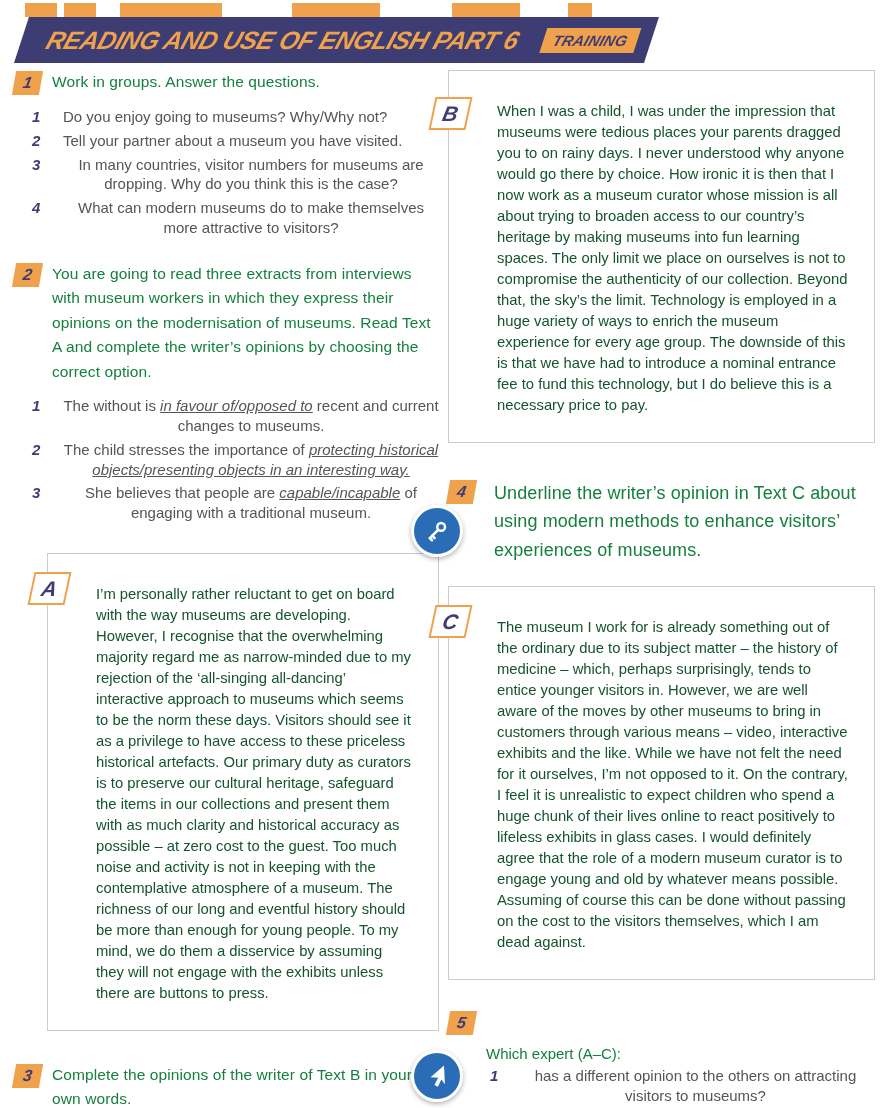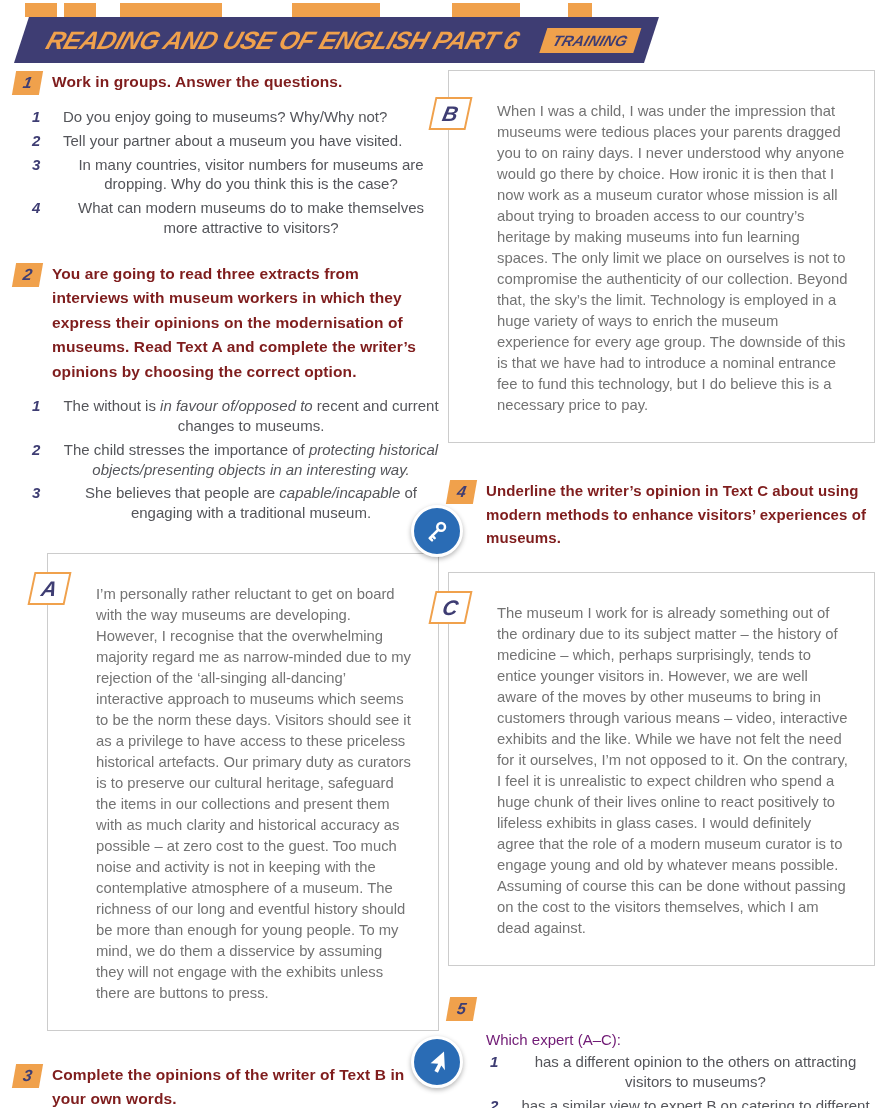--- a/index.html
+++ b/index.html
@@ -39,65 +39,65 @@
   .exercise { margin-bottom:24px; position:relative; }
   .ex-head { display:flex; align-items:flex-start; }
   .exnum {
     flex:0 0 27px; height:24px; margin-right:11px; margin-top:1px;
     background:#f0a14c; color:#3e3d73;
     font-weight:bold; font-style:italic; font-size:16px;
     text-align:center; line-height:24px;
     transform:skewX(-10deg);
   }
   .ex-title {
-    font-weight:bold; font-size:15.5px; line-height:1.58; color:#7f1d1d;
+    font-weight:normal; font-size:15.5px; line-height:1.58; color:#15803d;
     letter-spacing:0.1px;
   }
   .items { margin:12px 0 0 14px; }
   .item { display:flex; margin-bottom:4px; }
   .inum {
     flex:0 0 35px; color:#3e3d73; font-weight:bold; font-style:italic;
     font-size:15px; line-height:1.32; padding-left:4px;
   }
   .itext { color:#54555a; font-size:15px; line-height:1.32;text-align:center; }
-  .itext .em { font-style:italic; }
-  .intro-line { margin:10px 0 4px 38px; color:#701a75; font-size:15px; }
+  .itext .em { font-style:italic;text-decoration:underline; }
+  .intro-line { margin:10px 0 4px 38px; color:#15803d; font-size:15px; }
   
   .textbox {
     position:relative; background:#fff;
     border:1.5px solid #cccccc;
     padding:30px 24px 26px 48px;
     margin:0 0 0 33px;
   }
   .col-right .textbox { margin-left:0; }
   .letter-badge {
     position:absolute; left:-17px; top:18px;
     width:37px; height:33px;
     background:#ffffff; border:2.5px solid #f0a14c;
     color:#3e3d73; font-weight:bold; font-style:italic; font-size:21px;
     text-align:center; line-height:29px;
     transform:skewX(-12deg);
   }
-  .passage { color:#737373; font-size:14.8px; line-height:1.42; }
+  .passage { color:#14532d; font-size:14.8px; line-height:1.42; }
   
   .round-icon {
     position:absolute; width:52px; height:52px; border-radius:50%;
     background:#2a6cb5; border:3px solid #ffffff;
     box-shadow:0 2px 5px rgba(0,0,0,0.3);
     display:flex; align-items:center; justify-content:center;
     z-index:5;
   }
   .icon-key    { left:-37px; top:26px; }
   .icon-cursor { left:-37px; top:40px; }
   
   .ex2 { margin-bottom:30px; }
   .boxA { margin-bottom:32px; }
   .boxB { margin-bottom:36px; }
   .boxC { margin-bottom:30px; }
-  .ex4 .ex-title, .ex5 .ex-title { font-size:15px; }
+  .ex4 .ex-title, .ex5 .ex-title { font-size:18px;margin-left:8px; }
   .ex4 { margin-bottom:22px; }
 </style>
 </head>
 <body>
 
 <div class="frag" style="left:25px;width:32px;"></div>
 <div class="frag" style="left:64px;width:32px;"></div>
 <div class="frag" style="left:120px;width:102px;"></div>
 <div class="frag" style="left:292px;width:88px;"></div>
 <div class="frag" style="left:452px;width:68px;"></div>

